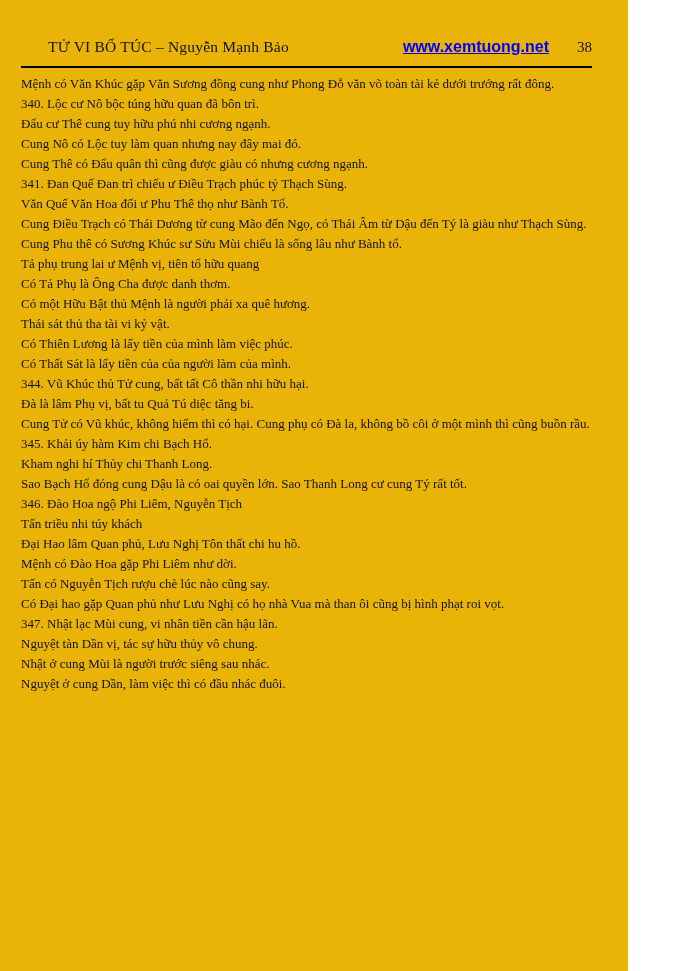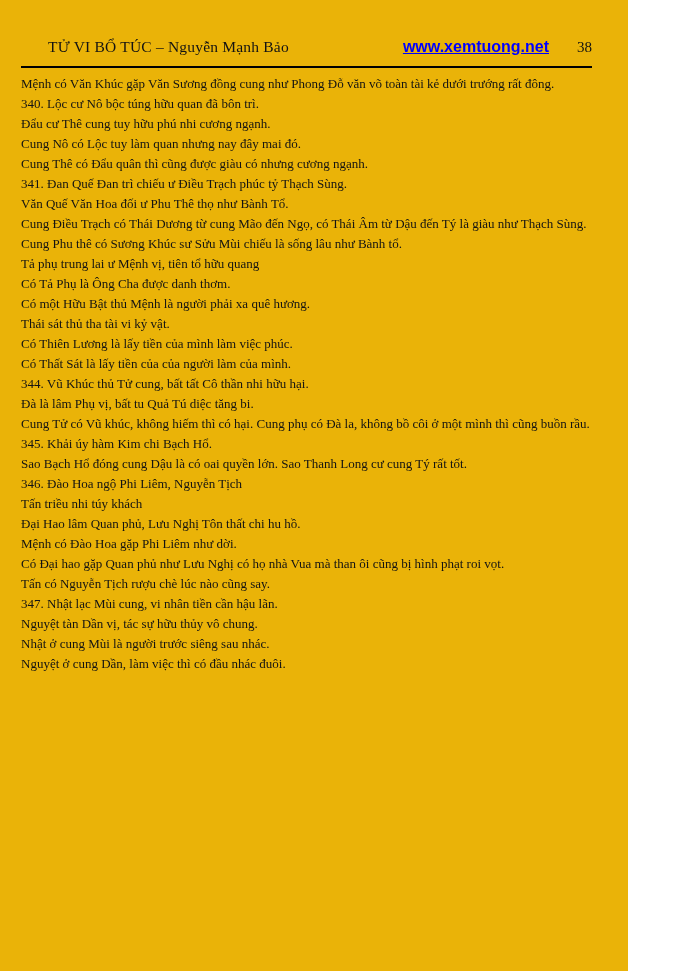--- a/index.html
+++ b/index.html
@@ -84,25 +84,26 @@
       <p class="para">Tả phụ trung lai ư Mệnh vị, tiên tổ hữu quang</p>
       <p class="para">Có Tả Phụ là Ông Cha được danh thơm.</p>
       <p class="para">Có một Hữu Bật thủ Mệnh là người phải xa quê hương.</p>
       <p class="para">Thái sát thủ tha tài vi kỷ vật.</p>
       <p class="para">Có Thiên Lương là lấy tiền của mình làm việc phúc.</p>
       <p class="para">Có Thất Sát là lấy tiền của của người làm của mình.</p>
       <p class="para">344. Vũ Khúc thủ Tử cung, bất tất Cô thần nhi hữu hại.</p>
       <p class="para">Đà là lâm Phụ vị, bất tu Quả Tú diệc tăng bi.</p>
       <p class="para">Cung Tử có Vũ khúc, không hiếm thì có hại. Cung phụ có Đà la, không bồ côi ở một mình thì cũng buồn rầu.</p>
       <p class="para">345. Khải úy hàm Kim chi Bạch Hổ.</p>
+      <p class="para">Kham nghi hí Thủy chi Thanh Long.</p>
       <p class="para">Sao Bạch Hổ đóng cung Dậu là có oai quyền lớn. Sao Thanh Long cư cung Tý rất tốt.</p>
       <p class="para">346. Đào Hoa ngộ Phi Liêm, Nguyễn Tịch</p>
       <p class="para">Tấn triều nhi túy khách</p>
       <p class="para">Đại Hao lâm Quan phủ, Lưu Nghị Tôn thất chi hu hồ.</p>
       <p class="para">Mệnh có Đào Hoa gặp Phi Liêm như dời.</p>
+      <p class="para">Tấn có Nguyễn Tịch rượu chè lúc nào cũng say.</p>
       <p class="para">Có Đại hao gặp Quan phủ như Lưu Nghị có họ nhà Vua mà than ôi cũng bị hình phạt roi vọt.</p>
-      <p class="para">Tấn có Nguyễn Tịch rượu chè lúc nào cũng say.</p>
       <p class="para">347. Nhật lạc Mùi cung, vi nhân tiền cần hậu lãn.</p>
       <p class="para">Nguyệt tàn Dần vị, tác sự hữu thủy vô chung.</p>
       <p class="para">Nhật ở cung Mùi là người trước siêng sau nhác.</p>
       <p class="para">Nguyệt ở cung Dần, làm việc thì có đầu nhác đuôi.</p>
     </div>
 </div>
 
 </body></html>

